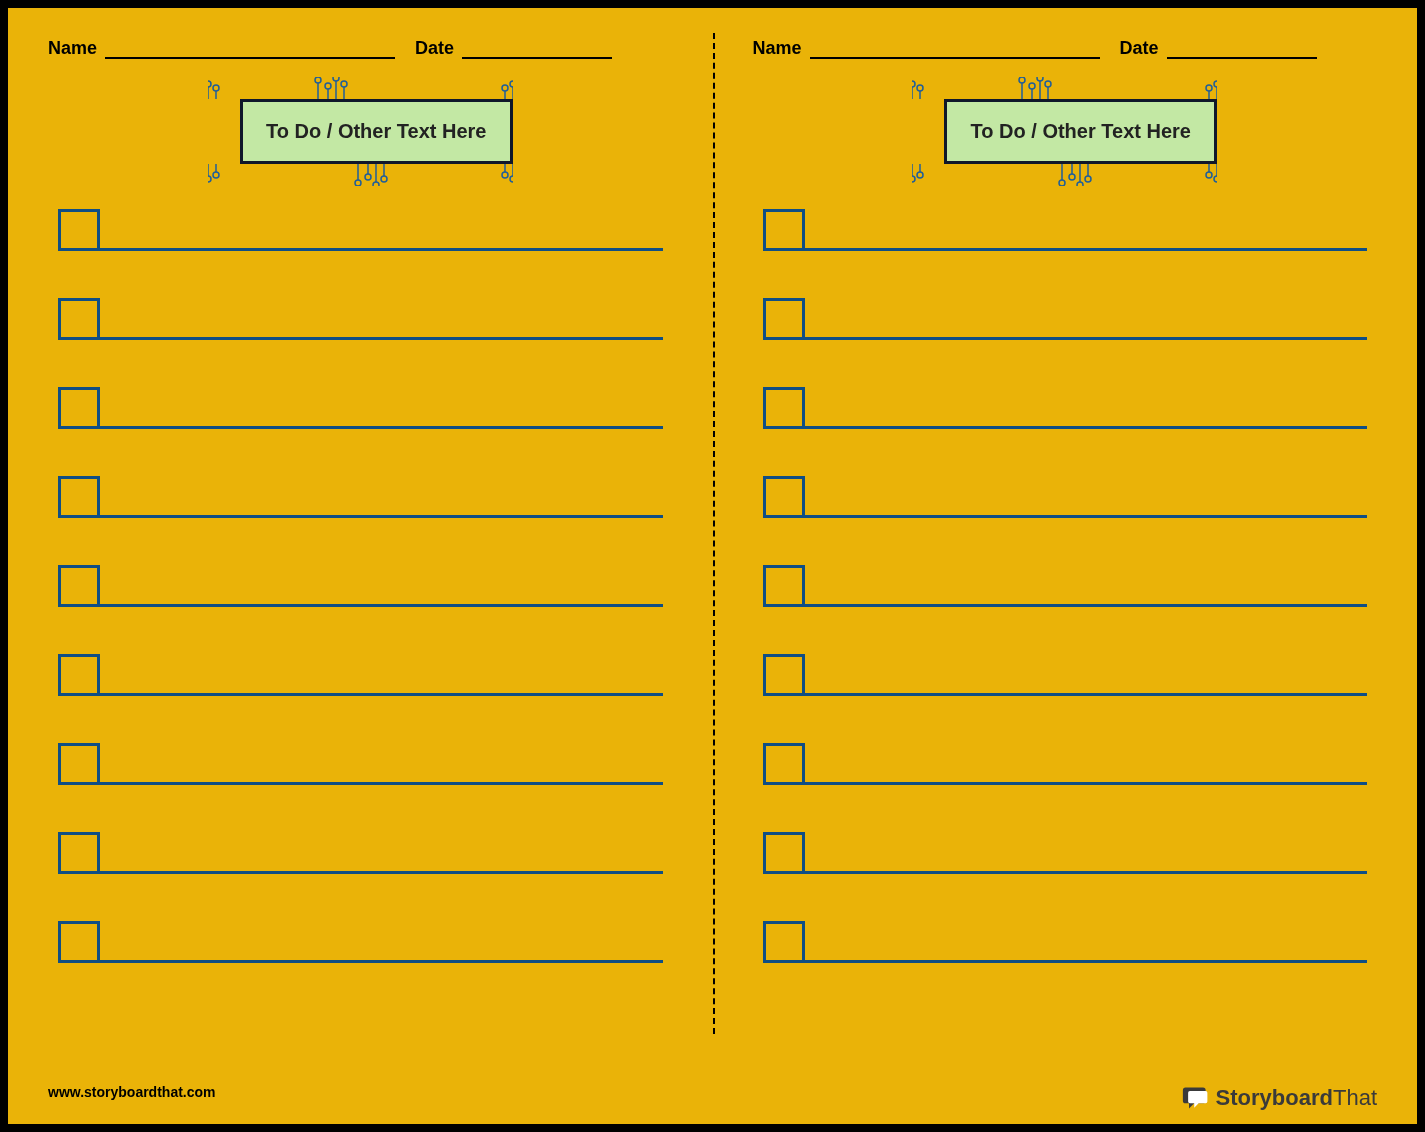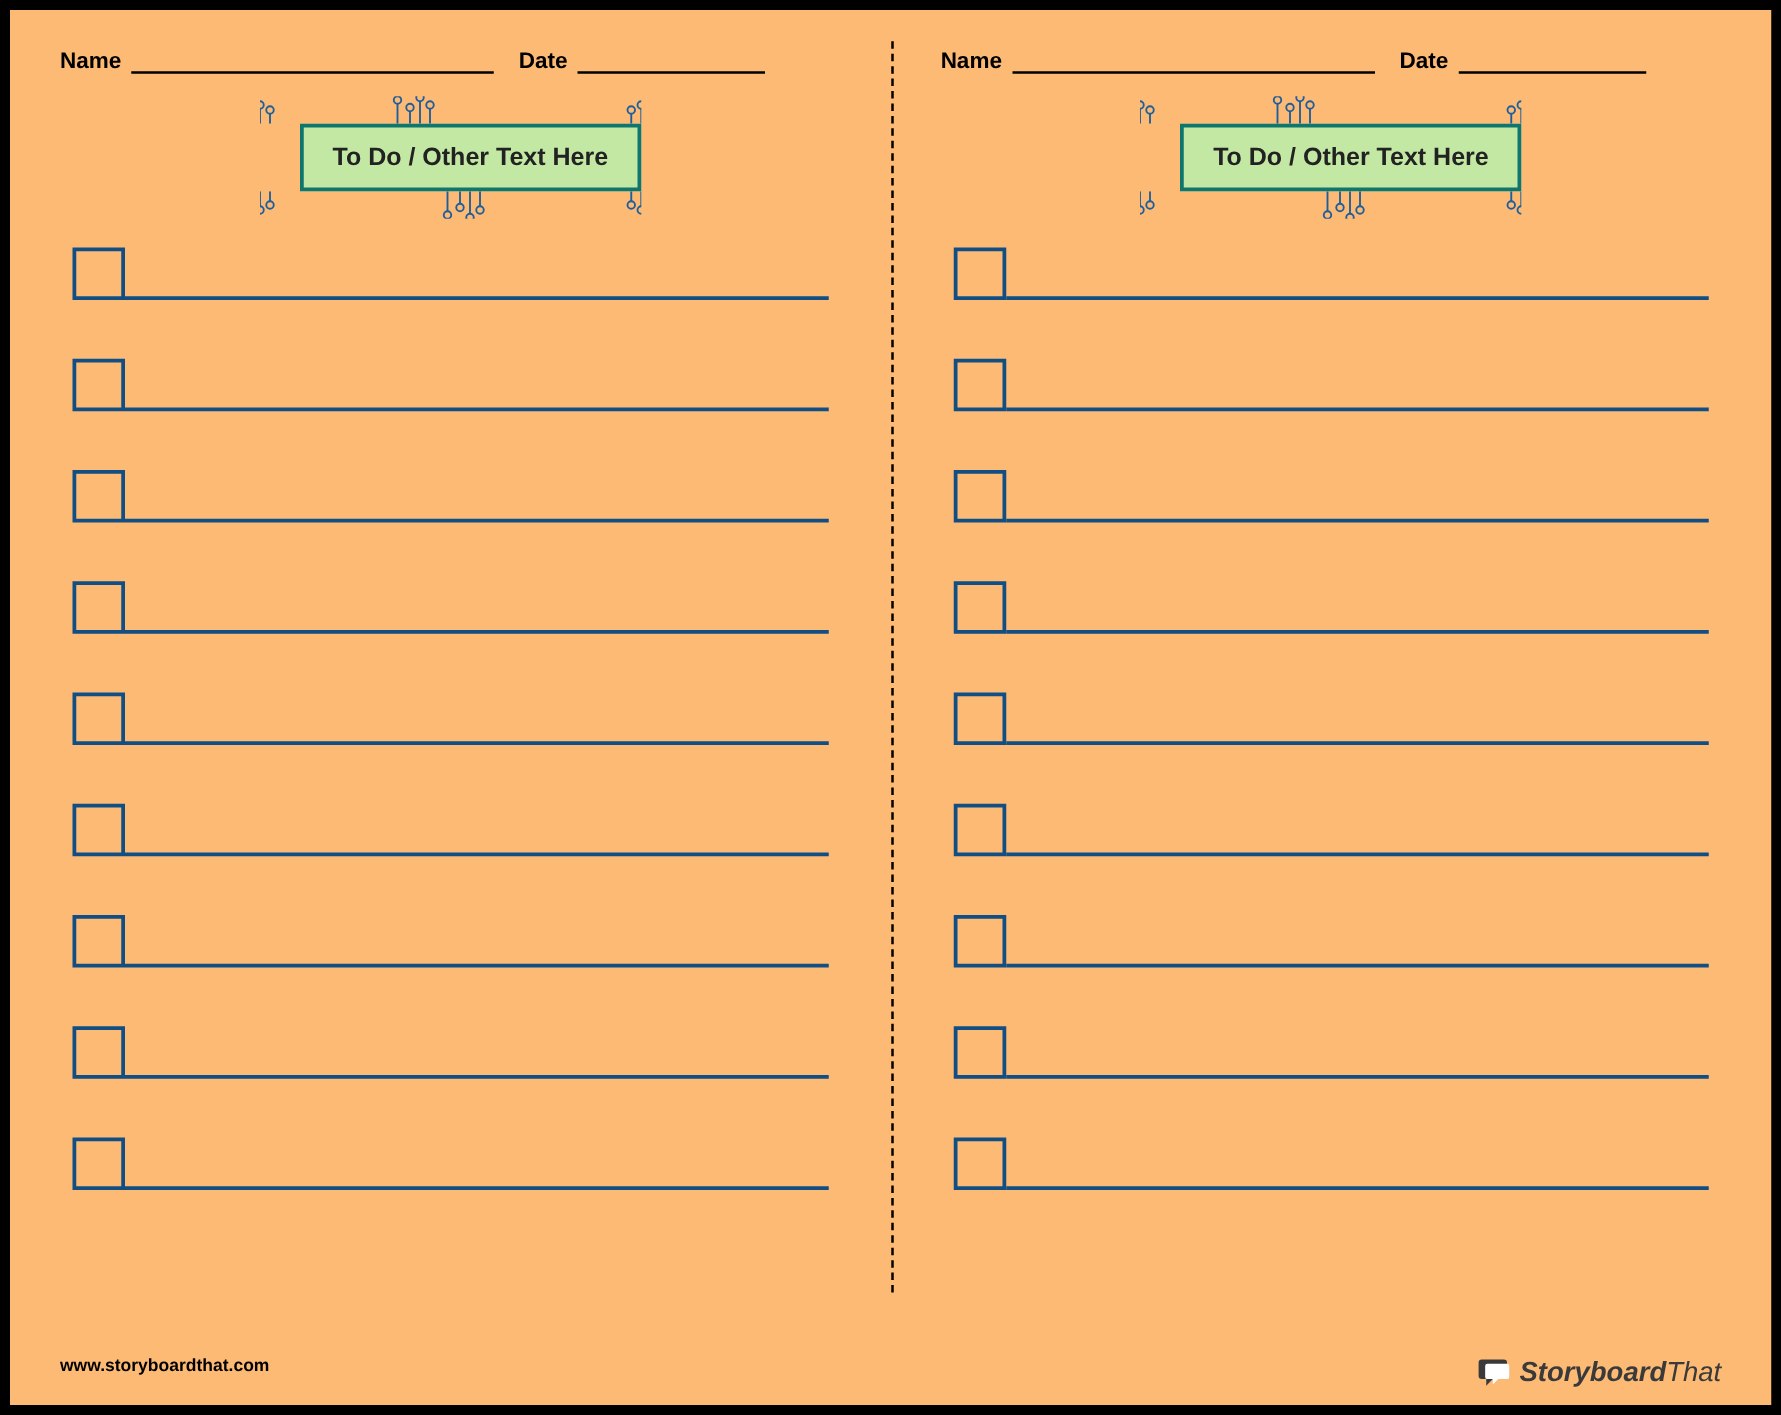--- a/index.html
+++ b/index.html
@@ -6,21 +6,21 @@
   body {
     background: #fff;
     font-family: Arial, Helvetica, sans-serif;
     width: 1425px;
     height: 1132px;
   }
   .page {
     width: 1425px;
     height: 1132px;
     border: 8px solid #000;
-    background: #fdba74;
+    background: #eab308;
     position: relative;
     display: flex;
   }
   .panel {
     width: 50%;
     padding: 30px 40px 30px 40px;
     position: relative;
   }
   .divider {
     position: absolute;
@@ -54,22 +54,22 @@
     display: flex;
     justify-content: center;
     margin-bottom: 45px;
   }
   .title-box {
     position: relative;
     width: 305px;
   }
   .title-inner {
     background: #c3e8a4;
-    border: 3px solid #0f766e;
-    height: 54px;
+    border: 3px solid #0f172a;
+    height: 65px;
     display: flex;
     align-items: center;
     justify-content: center;
     font-weight: bold;
     font-size: 20px;
     font-family: Arial, sans-serif;
     color: #222;
     margin-left: 32px;
   }
   .circuit {
@@ -111,21 +111,20 @@
     align-items: flex-start;
     font-size: 14px;
     font-weight: bold;
   }
   .brand {
     display: flex;
     align-items: center;
     gap: 6px;
     font-size: 22px;
     color: #3a3a3a;
-    font-style: italic;
   }
   .brand svg { width: 28px; height: 28px; }
   .that { font-weight: normal; }
 </style>
 </head>
 <body>
 
 <div class="page">
 
   <div class="panel">

